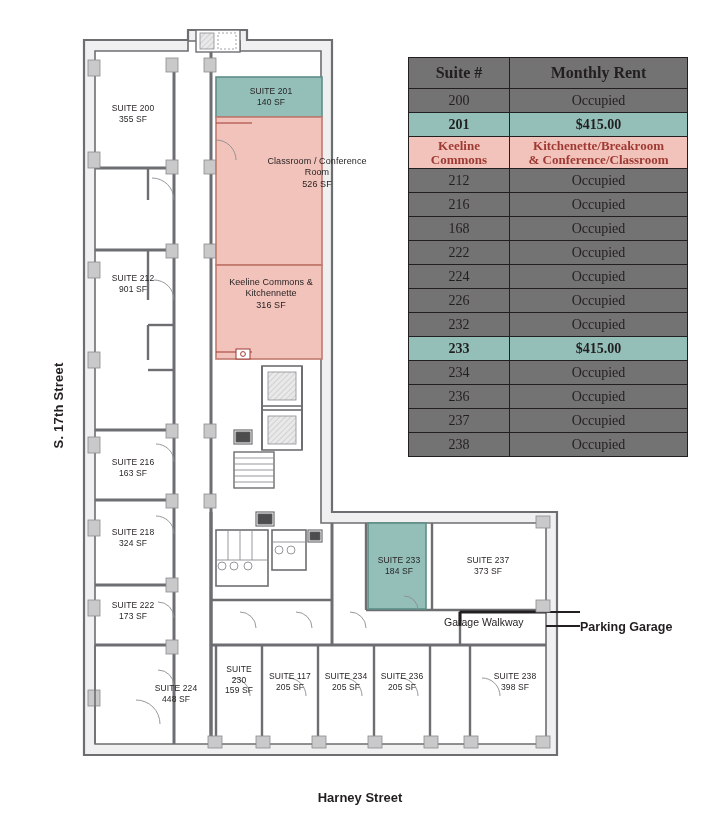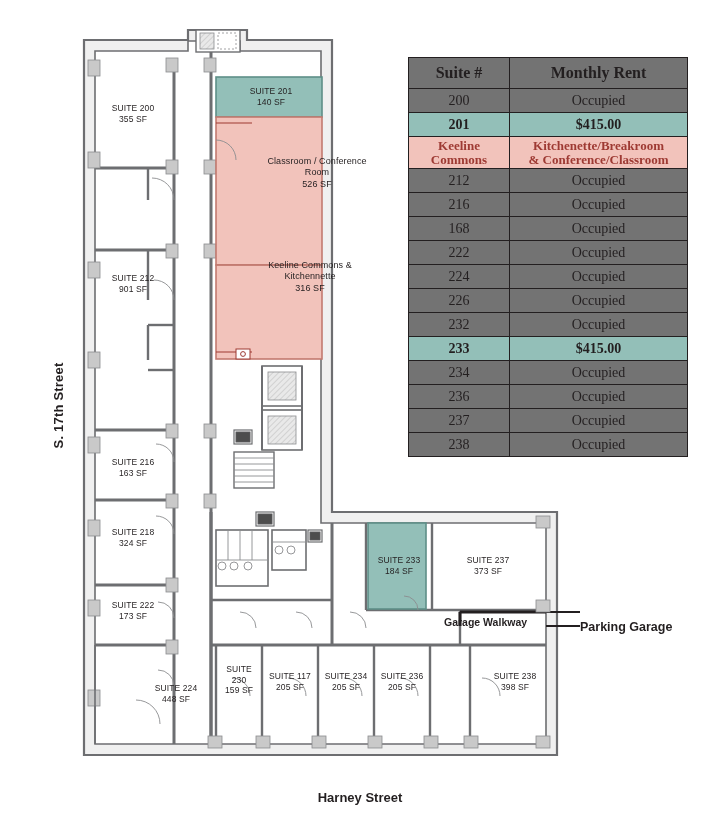--- a/index.html
+++ b/index.html
@@ -50,21 +50,21 @@
     top: 620px;
     font-size: 12.5px;
     font-weight: bold;
     color: #231f20;
   }
   .garage-walkway {
     position: absolute;
     left: 444px;
     top: 616px;
     font-size: 10.5px;
-    font-weight: bold;
+    font-weight: normal;
     color: #231f20;
   }
 
   
   .plan { position: absolute; left: 0; top: 0; }
 
   .room-label {
     position: absolute;
     text-align: center;
     font-size: 8.5px;
@@ -295,21 +295,21 @@
         <div>355 SF</div>
       </div>
       <div class="room-label" style="left: 228px; top: 86px; width: 86px;">
         <div>SUITE 201</div>
         <div>140 SF</div>
       </div>
       <div class="room-label big" style="left: 220px; top: 156px; width: 100px; margin-left: 47px;">
         <div>Classroom / Conference Room</div>
         <div>526 SF</div>
       </div>
-      <div class="room-label big" style="left: 216px; top: 260px; width: 110px; margin-left: 39px;">
+      <div class="room-label big" style="left: 216px; top: 277px; width: 110px;">
         <div>Keeline Commons &amp; Kitchennette</div>
         <div>316 SF</div>
       </div>
       <div class="room-label" style="left: 98px; top: 273px; width: 70px;">
         <div>SUITE 212</div>
         <div>901 SF</div>
       </div>
       <div class="room-label" style="left: 98px; top: 457px; width: 70px;">
         <div>SUITE 216</div>
         <div>163 SF</div>

